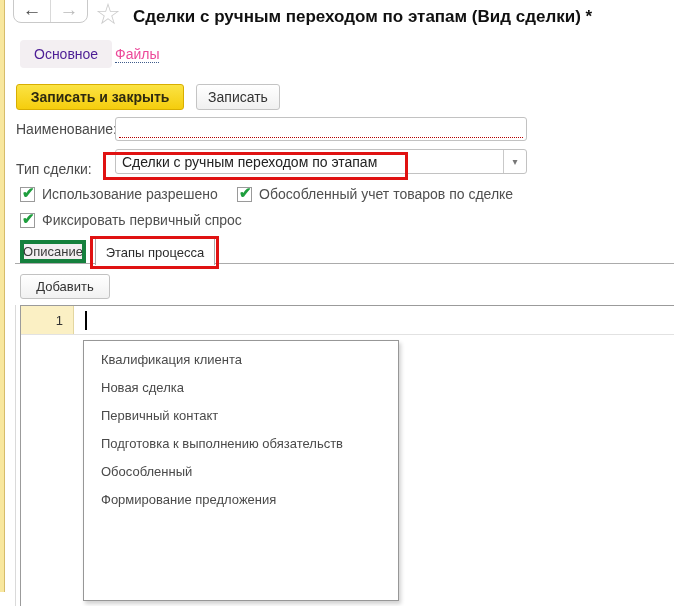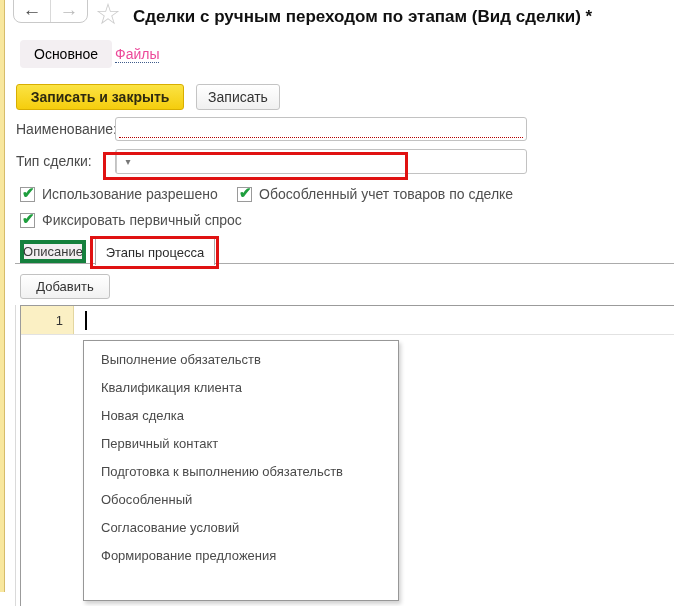--- a/index.html
+++ b/index.html
@@ -28,21 +28,21 @@
 
   #star { left:95px; top:-1px; font-size:29px; line-height:30px;
     color:#cccccc; cursor:pointer; }
 
   #page-title { left:133px; top:7px; font-size:17px; font-weight:bold;
     color:#111; white-space:nowrap; }
 
   
   #tab-main { left:20px; top:40px; height:28px; padding:0 14px;
     background:#f3eff2; border-radius:4px; display:inline-flex;
-    align-items:center; font-size:14px; color:#000000; cursor:pointer; }
+    align-items:center; font-size:14px; color:#4c1d95; cursor:pointer; }
   #link-files { left:115px; top:46px; font-size:14px; color:#ec4899;
     border-bottom:1px dotted #3f5c8c; cursor:pointer; }
 
   
   .btn { display:inline-flex; align-items:center; justify-content:center;
     border-radius:3px; cursor:pointer; font-size:14px; }
   #btn-save-close { left:16px; top:84px; width:168px; height:26px;
     background:linear-gradient(#fbe344,#f5cd0d);
     border:1px solid #d8ae00; font-weight:bold; color:#2e2a10; }
   #btn-save { left:196px; top:84px; width:84px; height:26px;
@@ -53,21 +53,21 @@
   .field-label { font-size:14px; color:#4a4a4a; white-space:nowrap; }
   #name-label { left:16px; top:121px; }
   #name-input-wrap { left:115px; top:117px; width:412px; height:24px;
     border:1px solid #c2c2c2; border-radius:3px; background:#fff; }
   #name-input { width:100%; height:100%; border:none; outline:none;
     background:transparent; padding:0 6px; font-size:14px;
     font-family:"Liberation Sans", sans-serif; }
   #name-req-line { position:absolute; left:3px; right:3px; bottom:2px;
     border-bottom:1px dotted #b40000; }
 
-  #type-label { left:16px; top:153px; }
+  #type-label { left:16px; top:161px; }
   #type-combo { left:115px; top:149px; width:412px; height:25px;
     border:1px solid #c2c2c2; border-radius:3px; background:#fff;
     display:flex; }
   #type-input { flex:1; border:none; outline:none; background:transparent;
     padding:0 6px; font-size:14px; color:#222;
     font-family:"Liberation Sans", sans-serif; }
   #type-drop-btn { width:23px; border-left:1px solid #c9c9c9;
     display:flex; align-items:center; justify-content:center;
     cursor:pointer; }
   #type-drop-btn span { font-size:10px; color:#777; }
@@ -146,20 +146,21 @@
 <div class="abs btn" id="btn-save">Записать</div>
 
 <div class="abs field-label" id="name-label">Наименование:</div>
 <div class="abs" id="name-input-wrap">
   <input id="name-input" value="" style="">
   <div id="name-req-line"></div>
 </div>
 
 <div class="abs field-label" id="type-label">Тип сделки:</div>
 <div class="abs" id="type-combo">
+  <input id="type-input" value="Сделки с ручным переходом по этапам" style="">
   <div id="type-drop-btn">
     <span>▾</span>
   </div>
 </div>
 <div class="abs annotation" id="annotation-type"></div>
 
 <div class="abs checkbox" style="left:20px; top:187px;">
   <span class="checkmark">✔</span>
 </div>
 <div class="abs cb-label" style="left:42px; top:186px;">Использование разрешено</div>
@@ -185,21 +186,19 @@
 <div class="abs" id="stages-table">
   <div id="stage-row">
     <div id="row-number-cell">1</div>
     <div id="stage-input-cell">
       <div id="text-cursor"></div>
     </div>
   </div>
 </div>
 
 <div class="abs" id="stage-dropdown">
-  <div class="opt">Выполнение обязательств</div>
   <div class="opt">Квалификация клиента</div>
   <div class="opt">Новая сделка</div>
   <div class="opt">Первичный контакт</div>
   <div class="opt">Подготовка к выполнению обязательств</div>
   <div class="opt">Обособленный</div>
-  <div class="opt">Согласование условий</div>
   <div class="opt">Формирование предложения</div>
 </div>
 
 </body></html>

